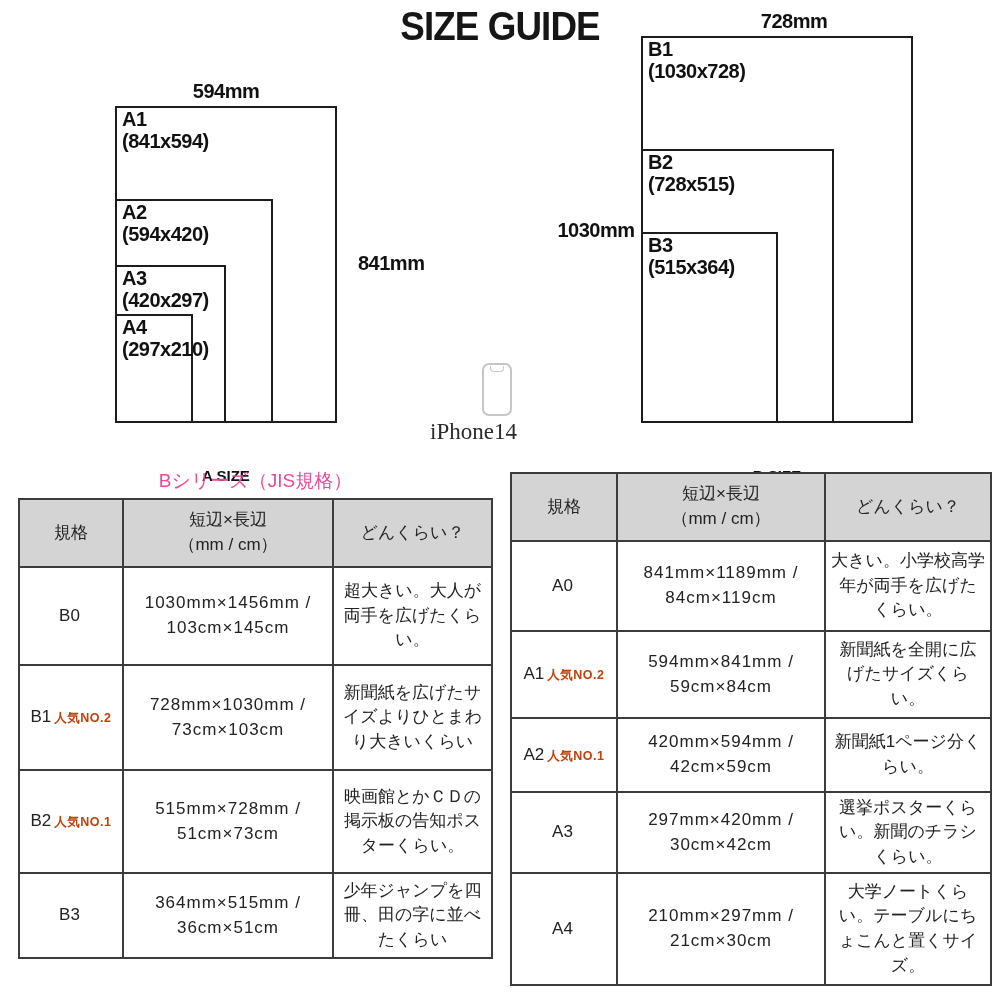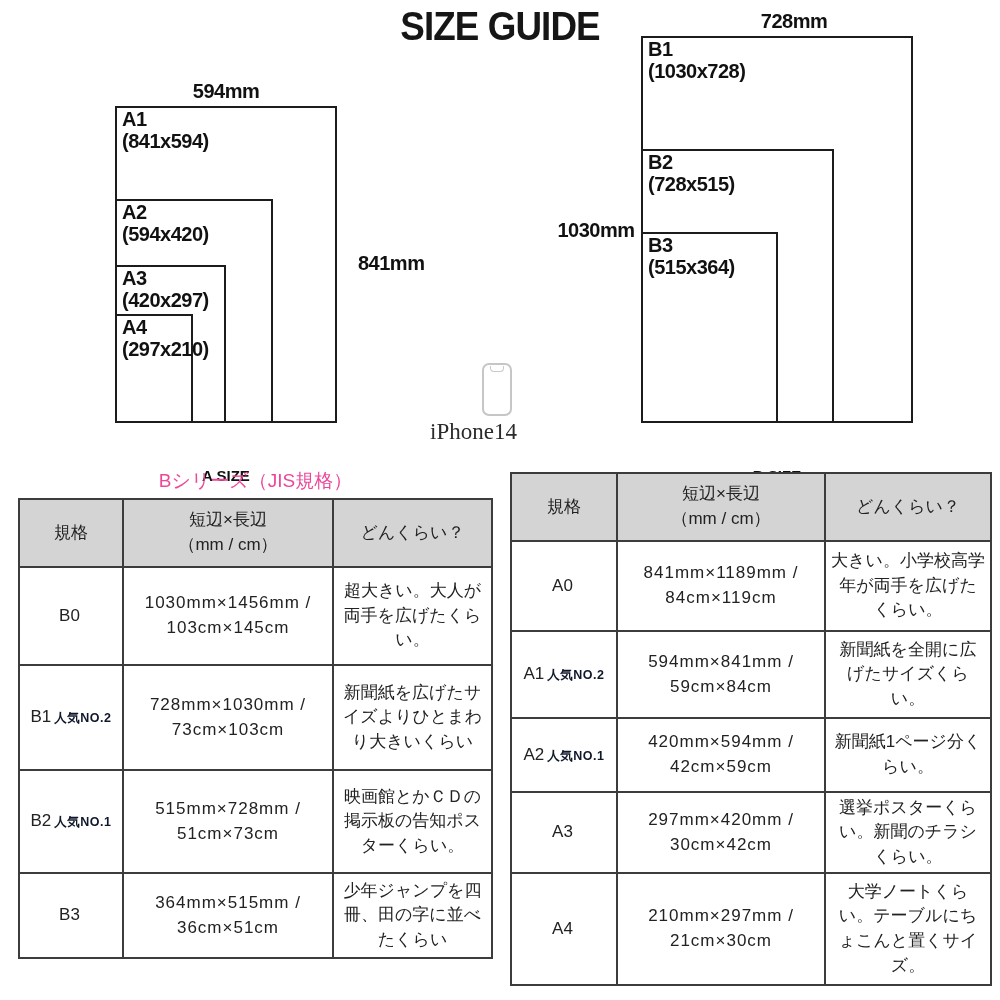--- a/index.html
+++ b/index.html
@@ -33,21 +33,21 @@
   
   .table-block{position:absolute;top:468px;}
   .table-title{height:26px;line-height:26px;text-align:center;font-size:19px;color:#ec4899;}
   .size-table{border-collapse:collapse;table-layout:fixed;margin-top:4px;}
   .size-table th,.size-table td{
     border:2px solid #3c3c3c;text-align:center;vertical-align:middle;
     padding:2px 5px;font-size:17px;line-height:1.45;color:#222;overflow:hidden;
   }
   .size-table th{background:#d4d4d4;font-weight:400;}
   .cell-size{letter-spacing:1px;}
-  .badge{color:#0f172a;font-size:12.5px;font-weight:600;letter-spacing:.5px;margin-left:3px;}
+  .badge{color:#c2410c;font-size:12.5px;font-weight:600;letter-spacing:.5px;margin-left:3px;}
   #table-b{left:18px;}  #table-b table{width:473px;}
   #table-a{left:510px;} #table-a table{width:480px;}
   #table-b tbody tr:nth-child(1){height:98px;}
   #table-b tbody tr:nth-child(2){height:105px;}
   #table-b tbody tr:nth-child(3){height:103px;}
   #table-b tbody tr:nth-child(4){height:85px;}
   #table-a tbody tr:nth-child(1){height:90px;}
   #table-a tbody tr:nth-child(2){height:87px;}
   #table-a tbody tr:nth-child(3){height:74px;}
   #table-a tbody tr:nth-child(4){height:81px;}

